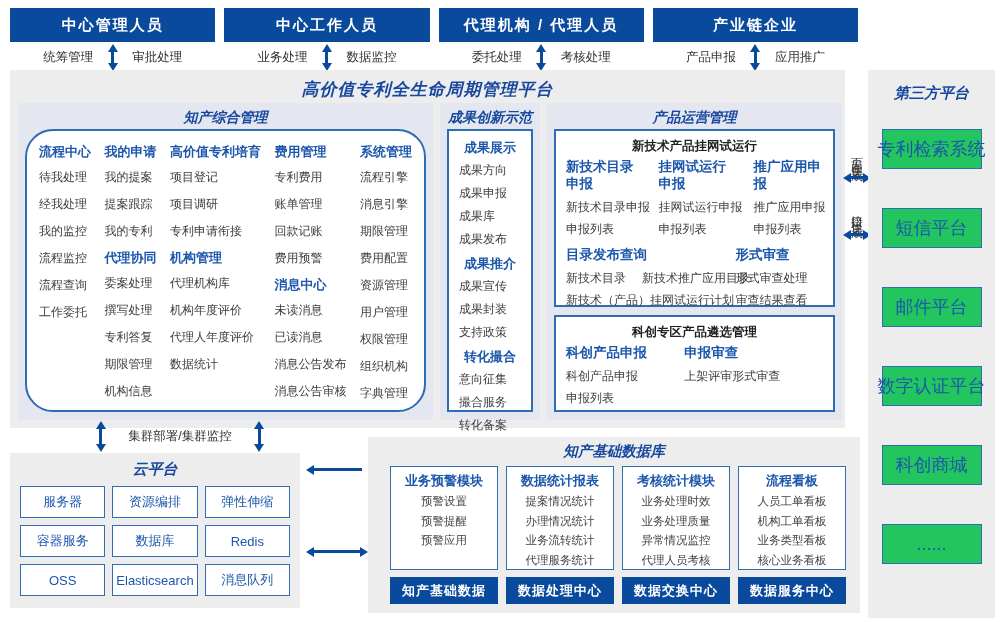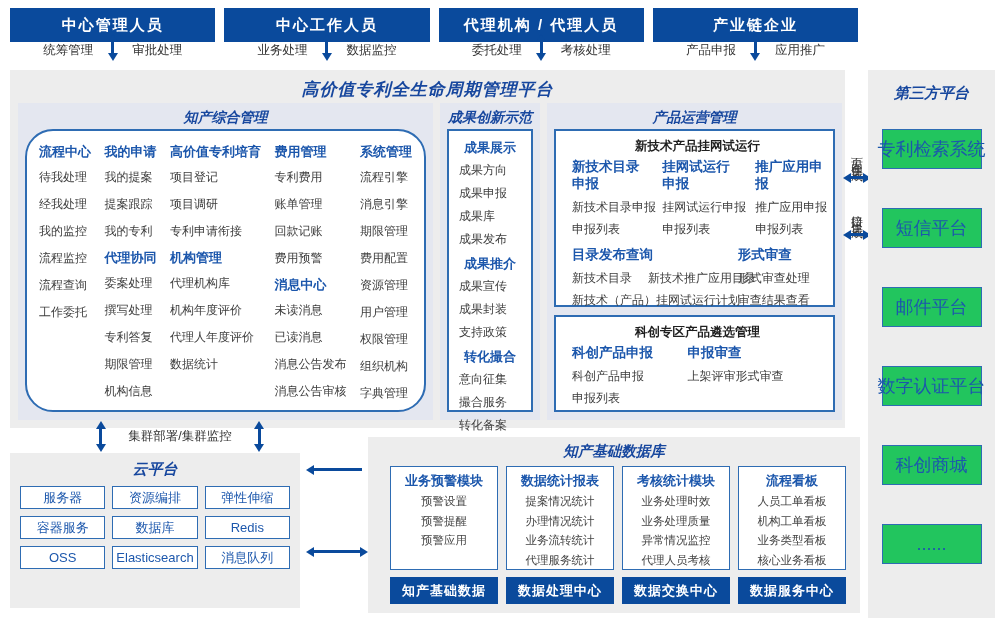--- a/index.html
+++ b/index.html
@@ -26,21 +26,21 @@
   .harrow::before{content:"";position:absolute;left:-8px;top:50%;transform:translateY(-50%);
     border:5px solid transparent;border-left-width:0;border-right:8px solid var(--blue);}
   .harrow::after{content:"";position:absolute;right:-8px;top:50%;transform:translateY(-50%);
     border:5px solid transparent;border-right-width:0;border-left:8px solid var(--blue);}
   .harrow.no-right::after{display:none;}
   
   .actors{position:absolute;left:10px;top:8px;width:848px;display:flex;gap:9px;}
   .actor{flex:1;}
   .actor-bar{height:34px;line-height:34px;background:var(--blue);color:#fff;
     font-weight:bold;font-size:15px;text-align:center;letter-spacing:2px;}
-  .actor-sub{height:30px;display:flex;justify-content:center;gap:24px;
+  .actor-sub{height:30px;display:flex;align-items:center;justify-content:center;gap:24px;
     font-size:12.5px;color:#333;}
   .actor-sub .varrow{height:11px;margin:0 -6px;}
   
   .main{position:absolute;left:10px;top:70px;width:835px;height:358px;background:var(--panel);}
   .main-title{text-align:center;padding-top:8px;font-size:17px;font-weight:bold;font-style:italic;
     color:var(--title);letter-spacing:1px;}
   .sections{position:absolute;left:8px;top:33px;display:flex;gap:7px;}
   .section{background:var(--section);height:317px;}
   .sec-title{height:26px;line-height:28px;text-align:center;font-size:14px;font-weight:bold;
     font-style:italic;color:var(--title);}
@@ -52,21 +52,21 @@
   .zc-item{font-size:12px;line-height:27px;white-space:nowrap;}
   .zc-group + .zc-group{}
   
   .sec-chengguo{width:100px;}
   .cg-box{height:283px;padding:4px 0 0 0;}
   .cg-h{font-size:13px;font-weight:bold;color:var(--heading);line-height:22px;text-align:center;margin-top:2px;white-space:nowrap;}
   .cg-items{padding-left:10px;}
   .cg-item{font-size:12px;line-height:23px;white-space:nowrap;}
   
   .sec-chanpin{width:295px;}
-  .cp-box{padding:5px 10px 0 16px;}
+  .cp-box{padding:5px 10px 0 10px;}
   .cp-box1{height:178px;margin-bottom:8px;}
   .cp-box2{height:97px;}
   .bx-title{text-align:center;font-size:12.5px;font-weight:bold;color:#1f1f1f;line-height:20px;}
   .cp-row{display:flex;margin-top:2px;}
   .cp-col1{width:36%;}.cp-col2{width:37%;}.cp-col3{width:27%;}
   .pg-h{font-size:13.5px;font-weight:bold;color:var(--heading);line-height:17px;margin-bottom:4px;}
   .pg-h.narrow{max-width:72px;}
   .cp-item{font-size:12px;line-height:22px;white-space:nowrap;}
   .cp-row2{display:flex;margin-top:6px;}
   .cat-col{width:66%;}.rev-col{width:34%;}
@@ -86,21 +86,21 @@
   .tp-box{width:100px;height:40px;margin:0 auto 39px auto;background:#22c55e;border:1.5px solid var(--border);
     display:flex;align-items:center;justify-content:center;font-size:18px;color:var(--heading);white-space:nowrap;}
   
   .cluster{position:absolute;left:40px;top:420px;width:280px;height:32px;display:flex;
     align-items:center;justify-content:center;gap:26px;font-size:12.5px;color:#333;}
   .cluster .varrow{height:15px;}
   
   .cloud{position:absolute;left:10px;top:453px;width:290px;height:155px;background:var(--panel);}
   .cloud-title{text-align:center;padding-top:7px;font-size:15px;font-weight:bold;font-style:italic;color:var(--title);}
   .cloud-grid{display:grid;grid-template-columns:repeat(3,1fr);gap:7px;margin:7px 10px 0 10px;}
-  .cloud-box{height:23px;background:#fff;border:1.3px solid var(--border);display:flex;align-items:center;
+  .cloud-box{height:32px;background:#fff;border:1.3px solid var(--border);display:flex;align-items:center;
     justify-content:center;font-size:13px;color:var(--heading);white-space:nowrap;}
   
   .mid-arrows{position:absolute;left:306px;top:460px;width:62px;height:100px;}
   .mid-arrows .a1{position:absolute;left:8px;top:8px;width:48px;}
   .mid-arrows .a2{position:absolute;left:8px;top:90px;width:46px;}
   
   .database{position:absolute;left:368px;top:437px;width:492px;height:176px;background:var(--panel);}
   .db-title{text-align:center;padding-top:5px;font-size:14.5px;font-weight:bold;font-style:italic;color:var(--title);}
   .db-grid{display:grid;grid-template-columns:repeat(4,1fr);gap:8px;margin:5px 14px 0 22px;}
   .module{display:flex;flex-direction:column;}

